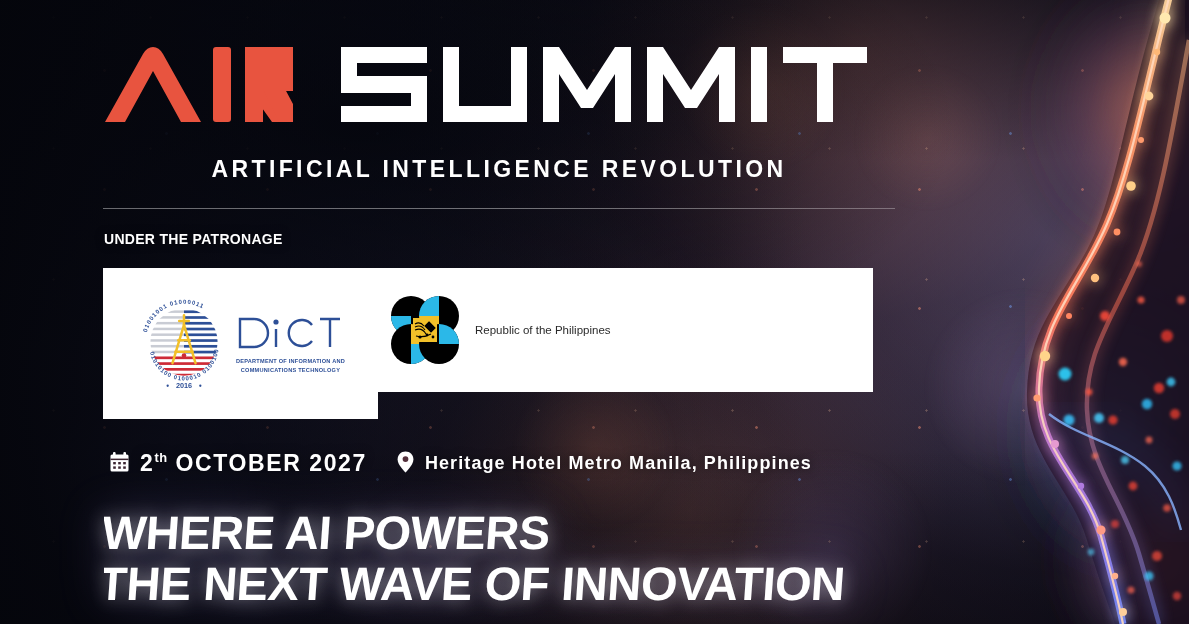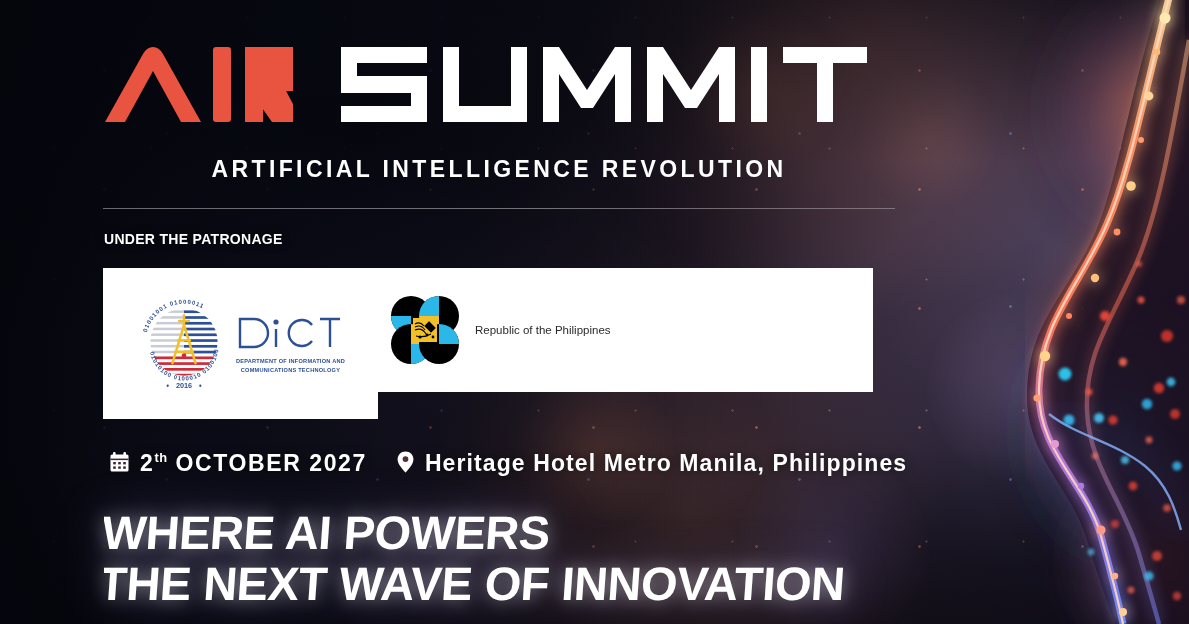--- a/index.html
+++ b/index.html
@@ -123,21 +123,21 @@
   .meta-item { display:flex; align-items:center; }
   .meta-icon { flex:0 0 auto; display:block; margin-right:11px; }
   .meta-date {
     font-size:23px; font-weight:bold; color:#ffffff;
     letter-spacing:1.6px; white-space:nowrap;
     text-shadow:0 0 10px rgba(0,0,0,0.55);
   }
   .meta-date sup { font-size:0.56em; vertical-align:super; letter-spacing:0.5px; }
   .meta-gap { width:30px; }
   .meta-venue {
-    font-size:23px; font-weight:bold; color:#ffffff;
+    font-size:18px; font-weight:bold; color:#ffffff;
     letter-spacing:1.1px; white-space:nowrap;
     text-shadow:0 0 10px rgba(0,0,0,0.55);
   }
 
   
   .tagline { position:absolute; left:104px; top:505px; }
   .tagline svg { display:block; filter:drop-shadow(0 0 9px rgba(255,255,255,0.45)) drop-shadow(0 0 22px rgba(180,160,255,0.30)); }
 </style>
 </head>
 <body>

